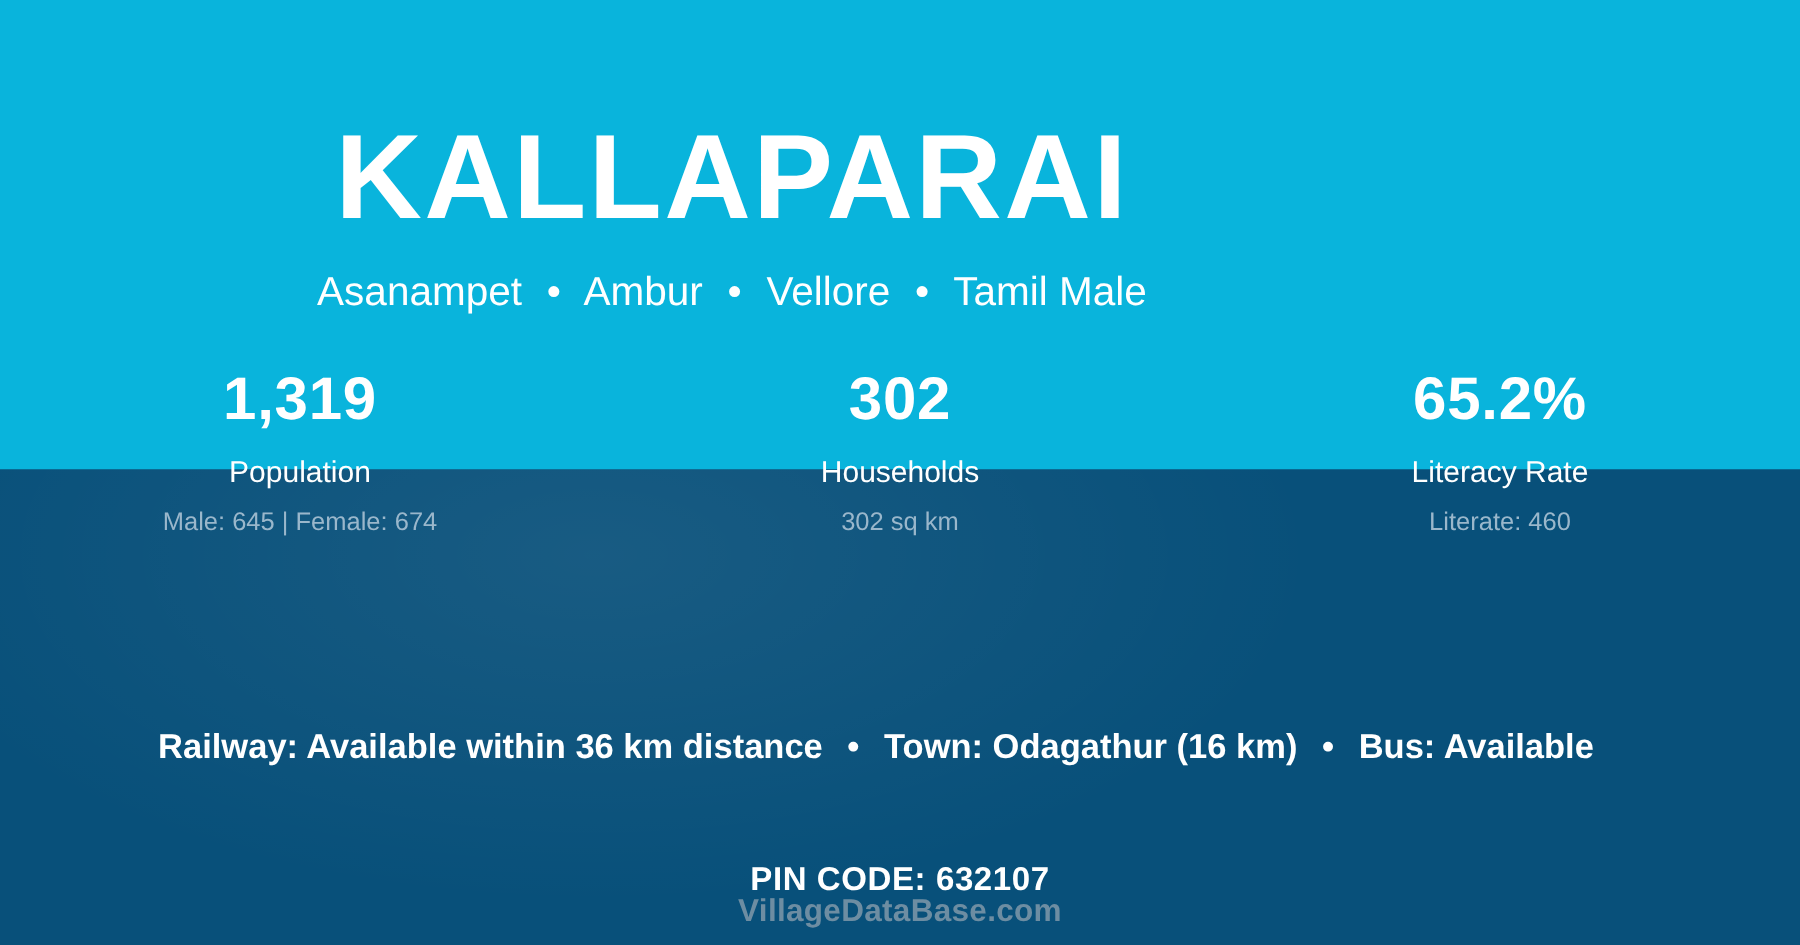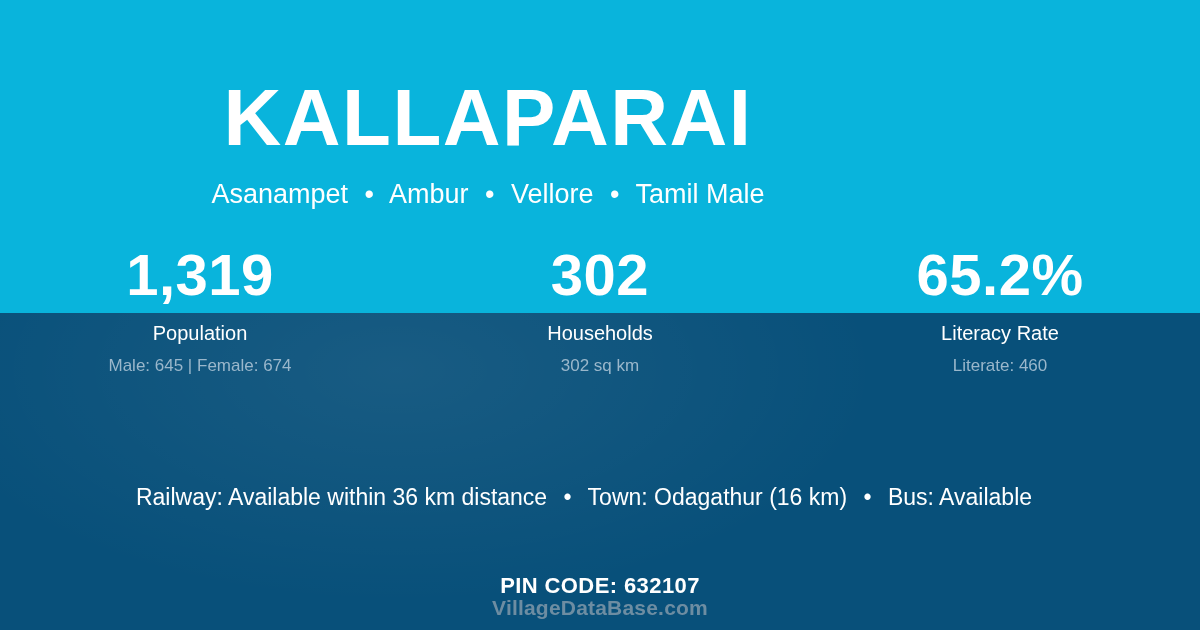--- a/index.html
+++ b/index.html
@@ -86,21 +86,21 @@
     left: 0; top: 246px;
     width: 1200px;
     display: flex;
     flex-direction: row;
   }
   .stat-col {
     flex: 1 1 0;
     text-align: center;
   }
   .stat-value {
-    font-size: 58px;
+    font-size: 40px;
     font-weight: 700;
     line-height: 1;
     color: #ffffff;
     letter-spacing: 0.5px;
     white-space: nowrap;
   }
   .stat-label {
     padding-top: 19px;
     font-size: 20px;
     font-weight: 400;
@@ -117,21 +117,21 @@
     white-space: nowrap;
   }
 
   
   .infra-row {
     position: absolute;
     left: 0; top: 486px;
     width: 1168px;
     text-align: center;
     font-size: 23px;
-    font-weight: 400;
+    font-weight: 700;
     line-height: 1;
     color: #ffffff;
     white-space: nowrap;
   }
   .infra-sep {
     display: inline-block;
     padding: 0 10px;
     color: #ffffff;
   }
 

